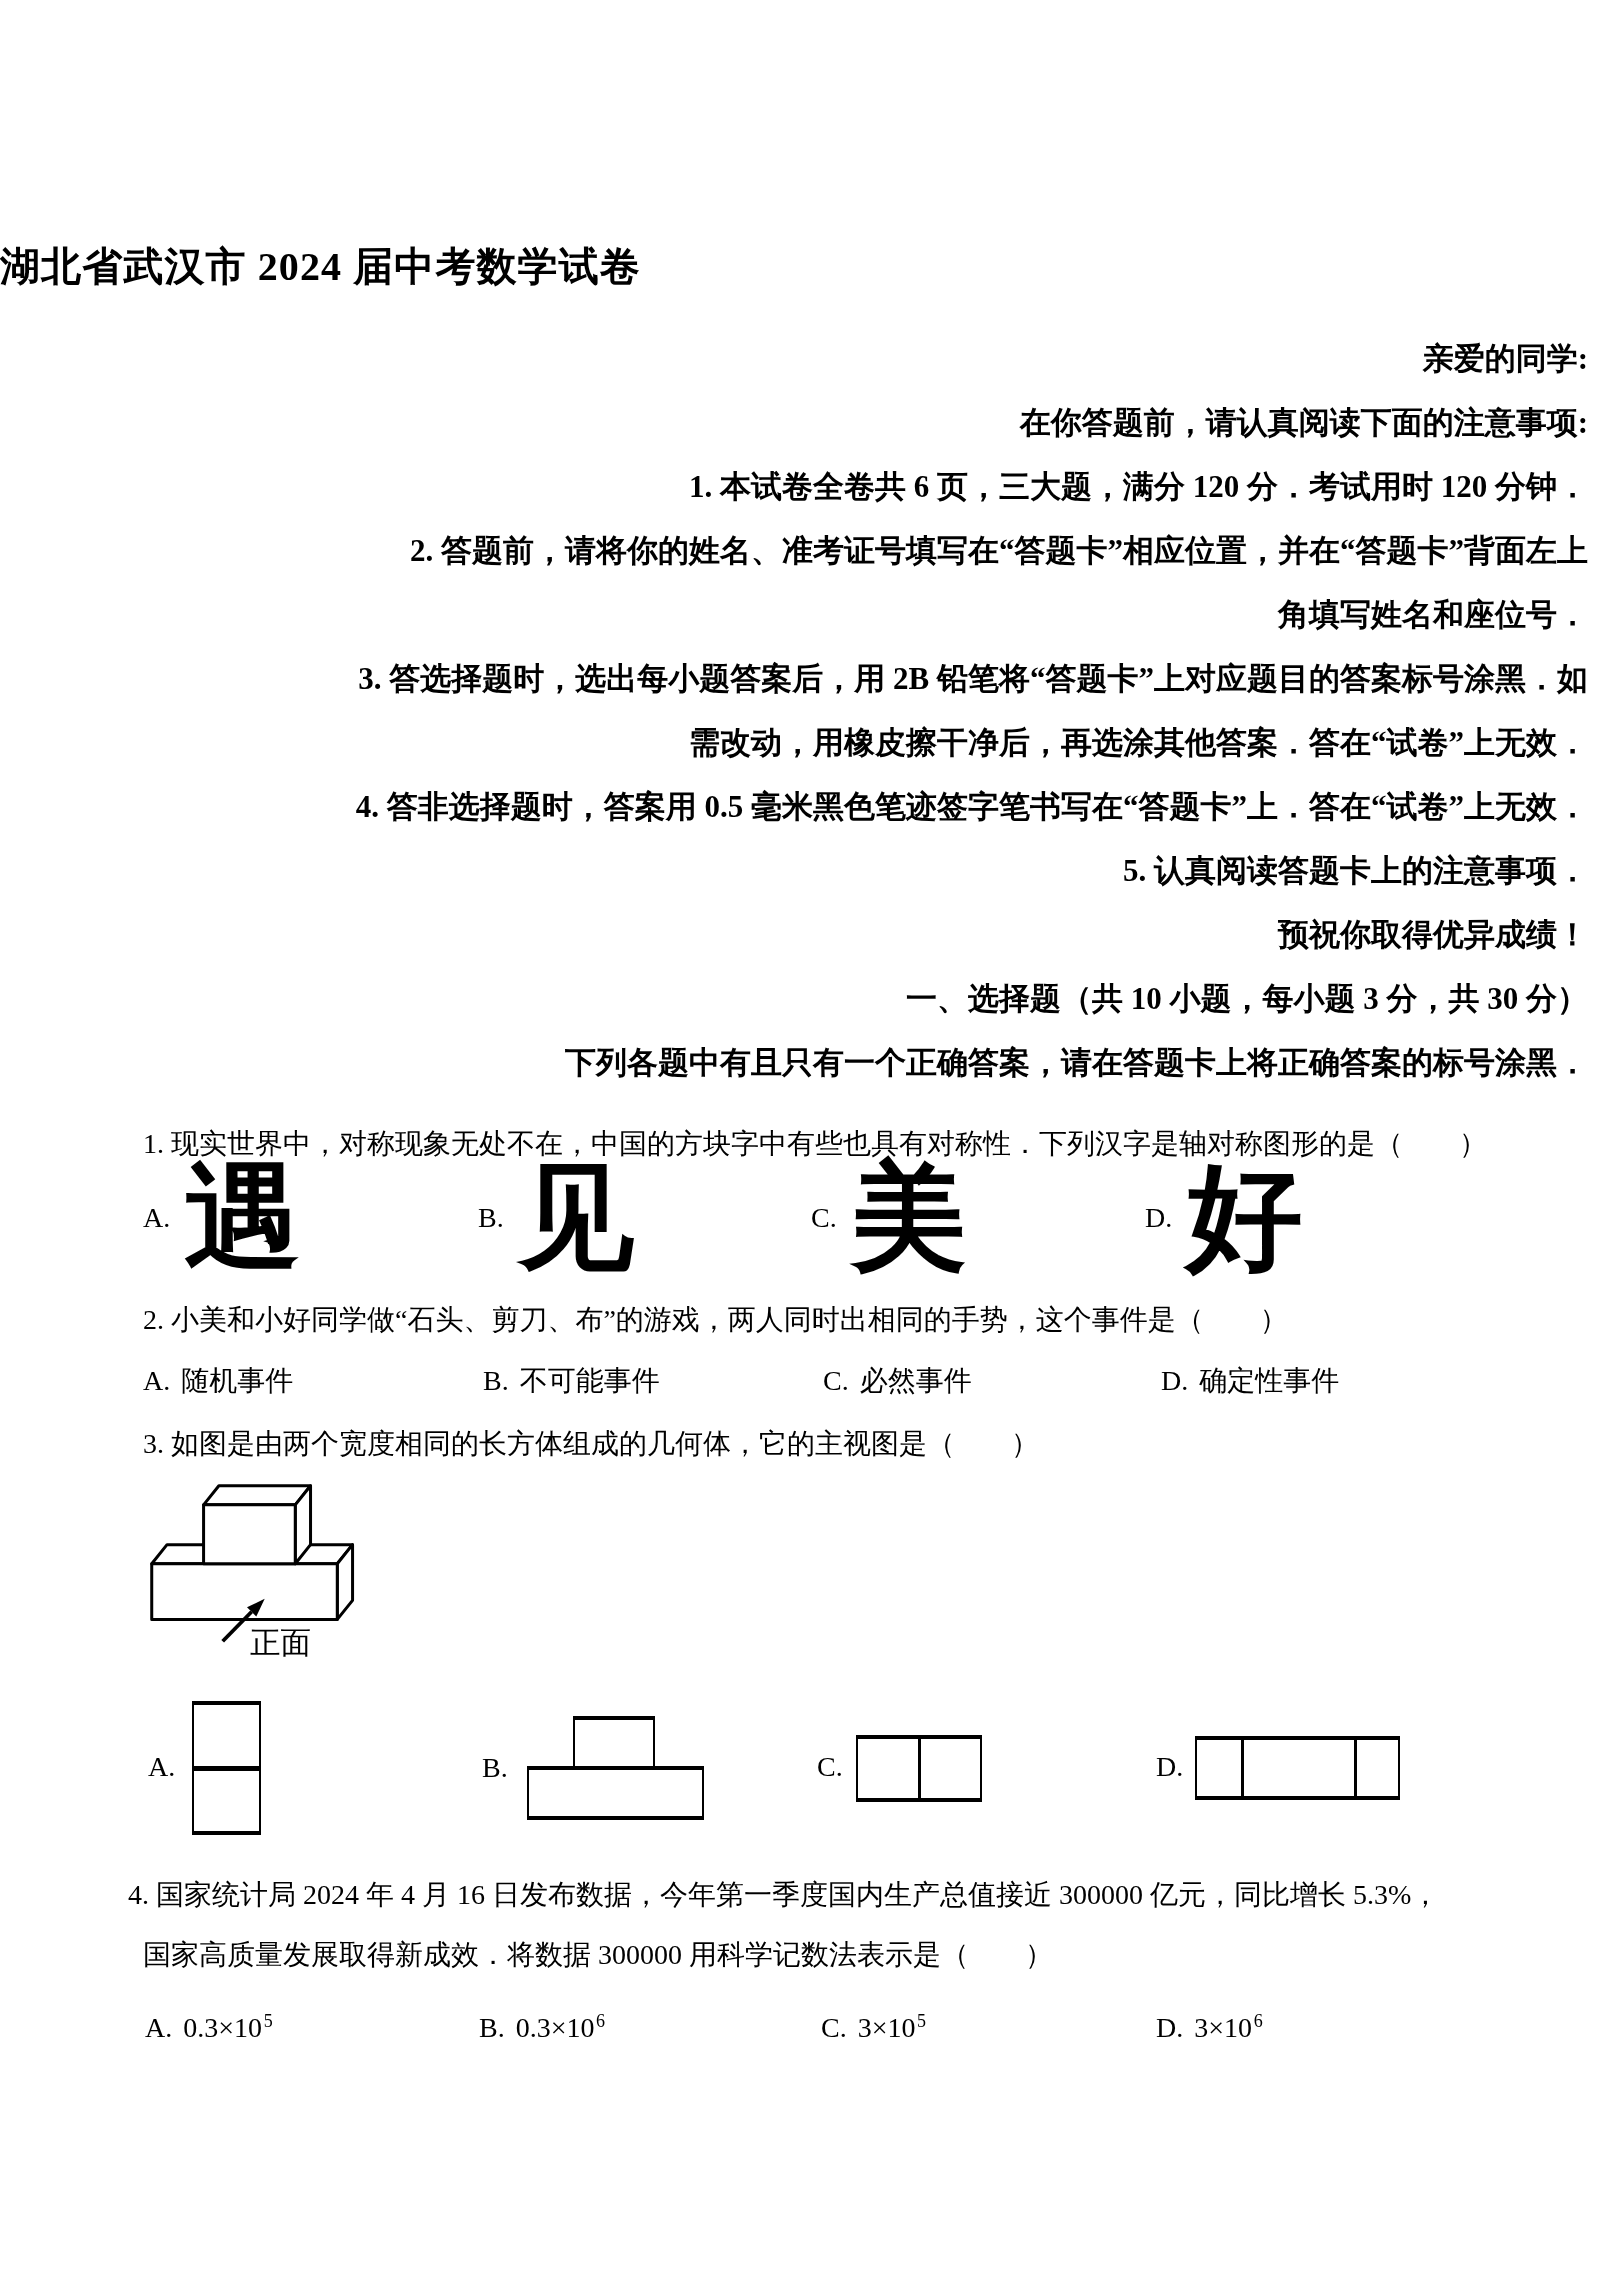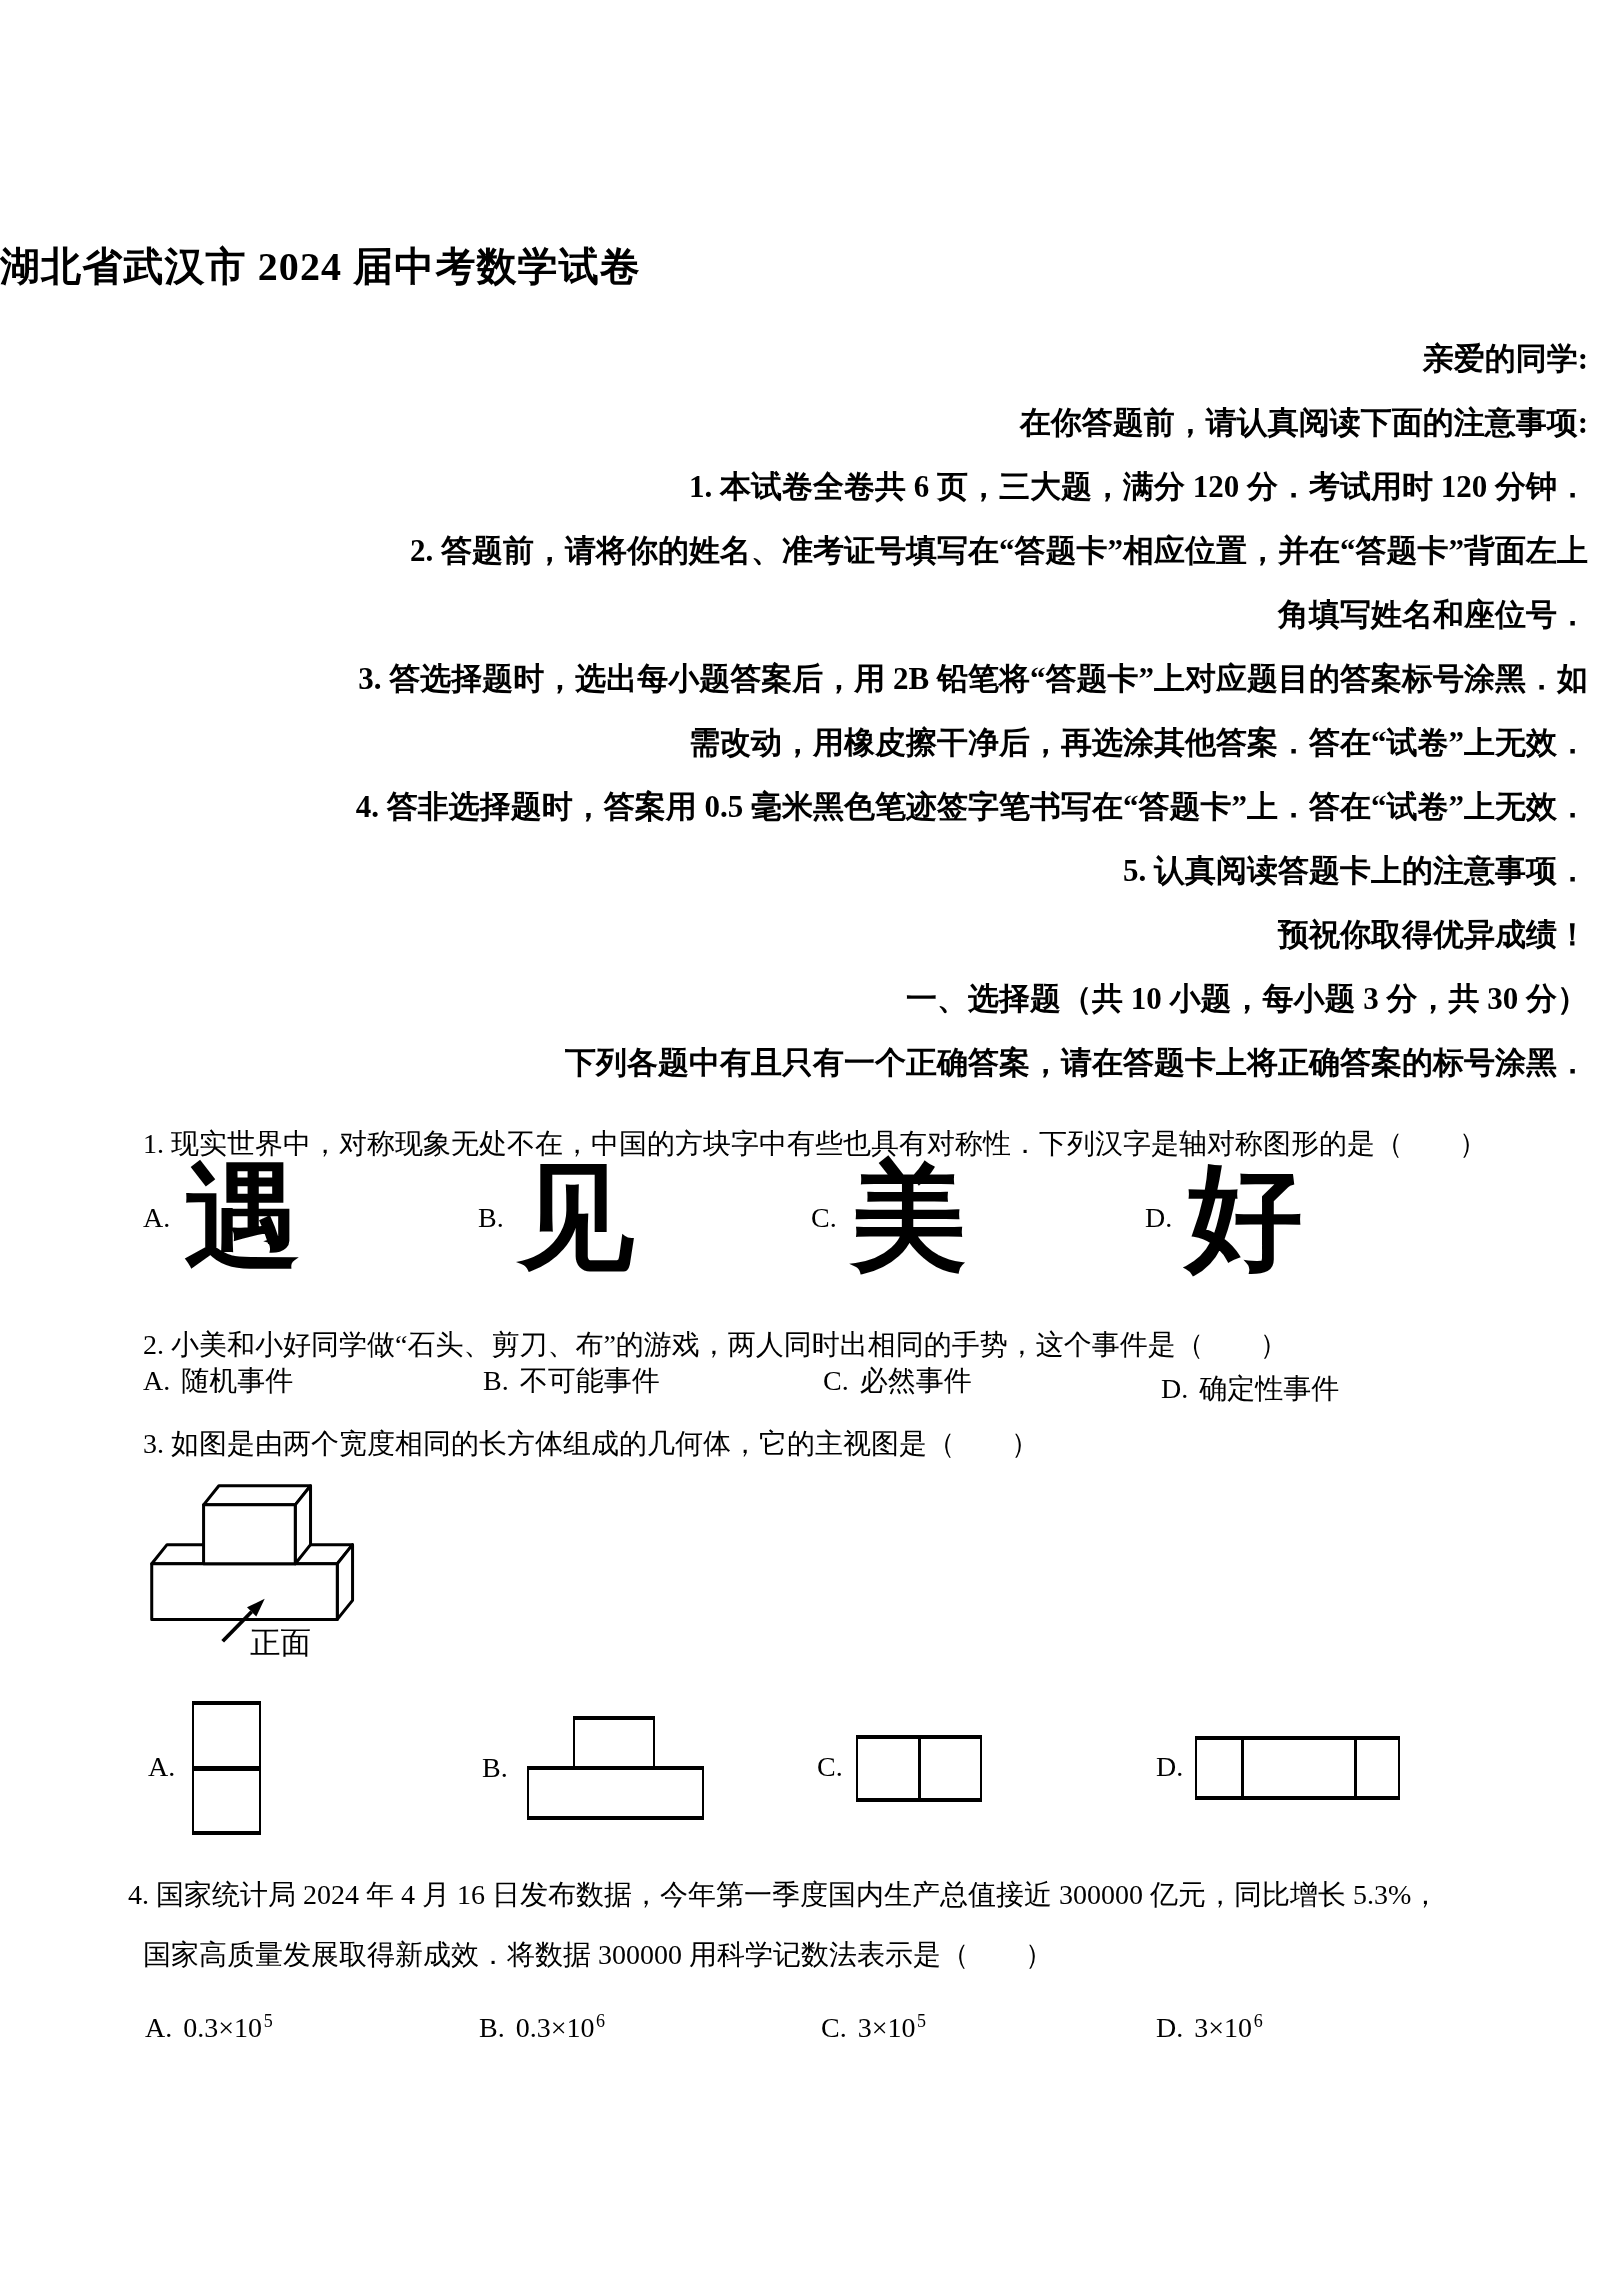--- a/index.html
+++ b/index.html
@@ -86,33 +86,33 @@
     <div class="bigcell" style="left:811px;">
       <span class="olabel">C.</span>
       <span class="bigchar">美</span>
     </div>
     <div class="bigcell" style="left:1145px;">
       <span class="olabel">D.</span>
       <span class="bigchar">好</span>
     </div>
   </div>
 
-  <div class="abs qtext" style="left:143px;top:1301px;margin-top:25px;">2. 小美和小好同学做“石头、剪刀、布”的游戏，两人同时出相同的手势，这个事件是（　　）</div>
+  <div class="abs qtext" style="left:143px;top:1301px;">2. 小美和小好同学做“石头、剪刀、布”的游戏，两人同时出相同的手势，这个事件是（　　）</div>
 
   <div class="abs optrow" style="top:1362px;">
     <div class="cell" style="left:143px;">
       <span class="olabel">A.</span><span>随机事件</span>
     </div>
     <div class="cell" style="left:483px;">
       <span class="olabel">B.</span><span>不可能事件</span>
     </div>
     <div class="cell" style="left:823px;">
       <span class="olabel">C.</span><span>必然事件</span>
     </div>
-    <div class="cell" style="left:1161px;margin-top:8px;">
+    <div class="cell" style="left:1161px;">
       <span class="olabel">D.</span><span>确定性事件</span>
     </div>
   </div>
 
   <div class="abs qtext" style="left:143px;top:1425px;">3. 如图是由两个宽度相同的长方体组成的几何体，它的主视图是（　　）</div>
 
   <svg class="figsvg" width="382" height="273" viewBox="0 0 700 500">
     <g stroke="#000" stroke-width="5.5" fill="#ffffff" stroke-linejoin="round">
 
       <polygon points="38,168 66,133 406,133 378,168"></polygon>

